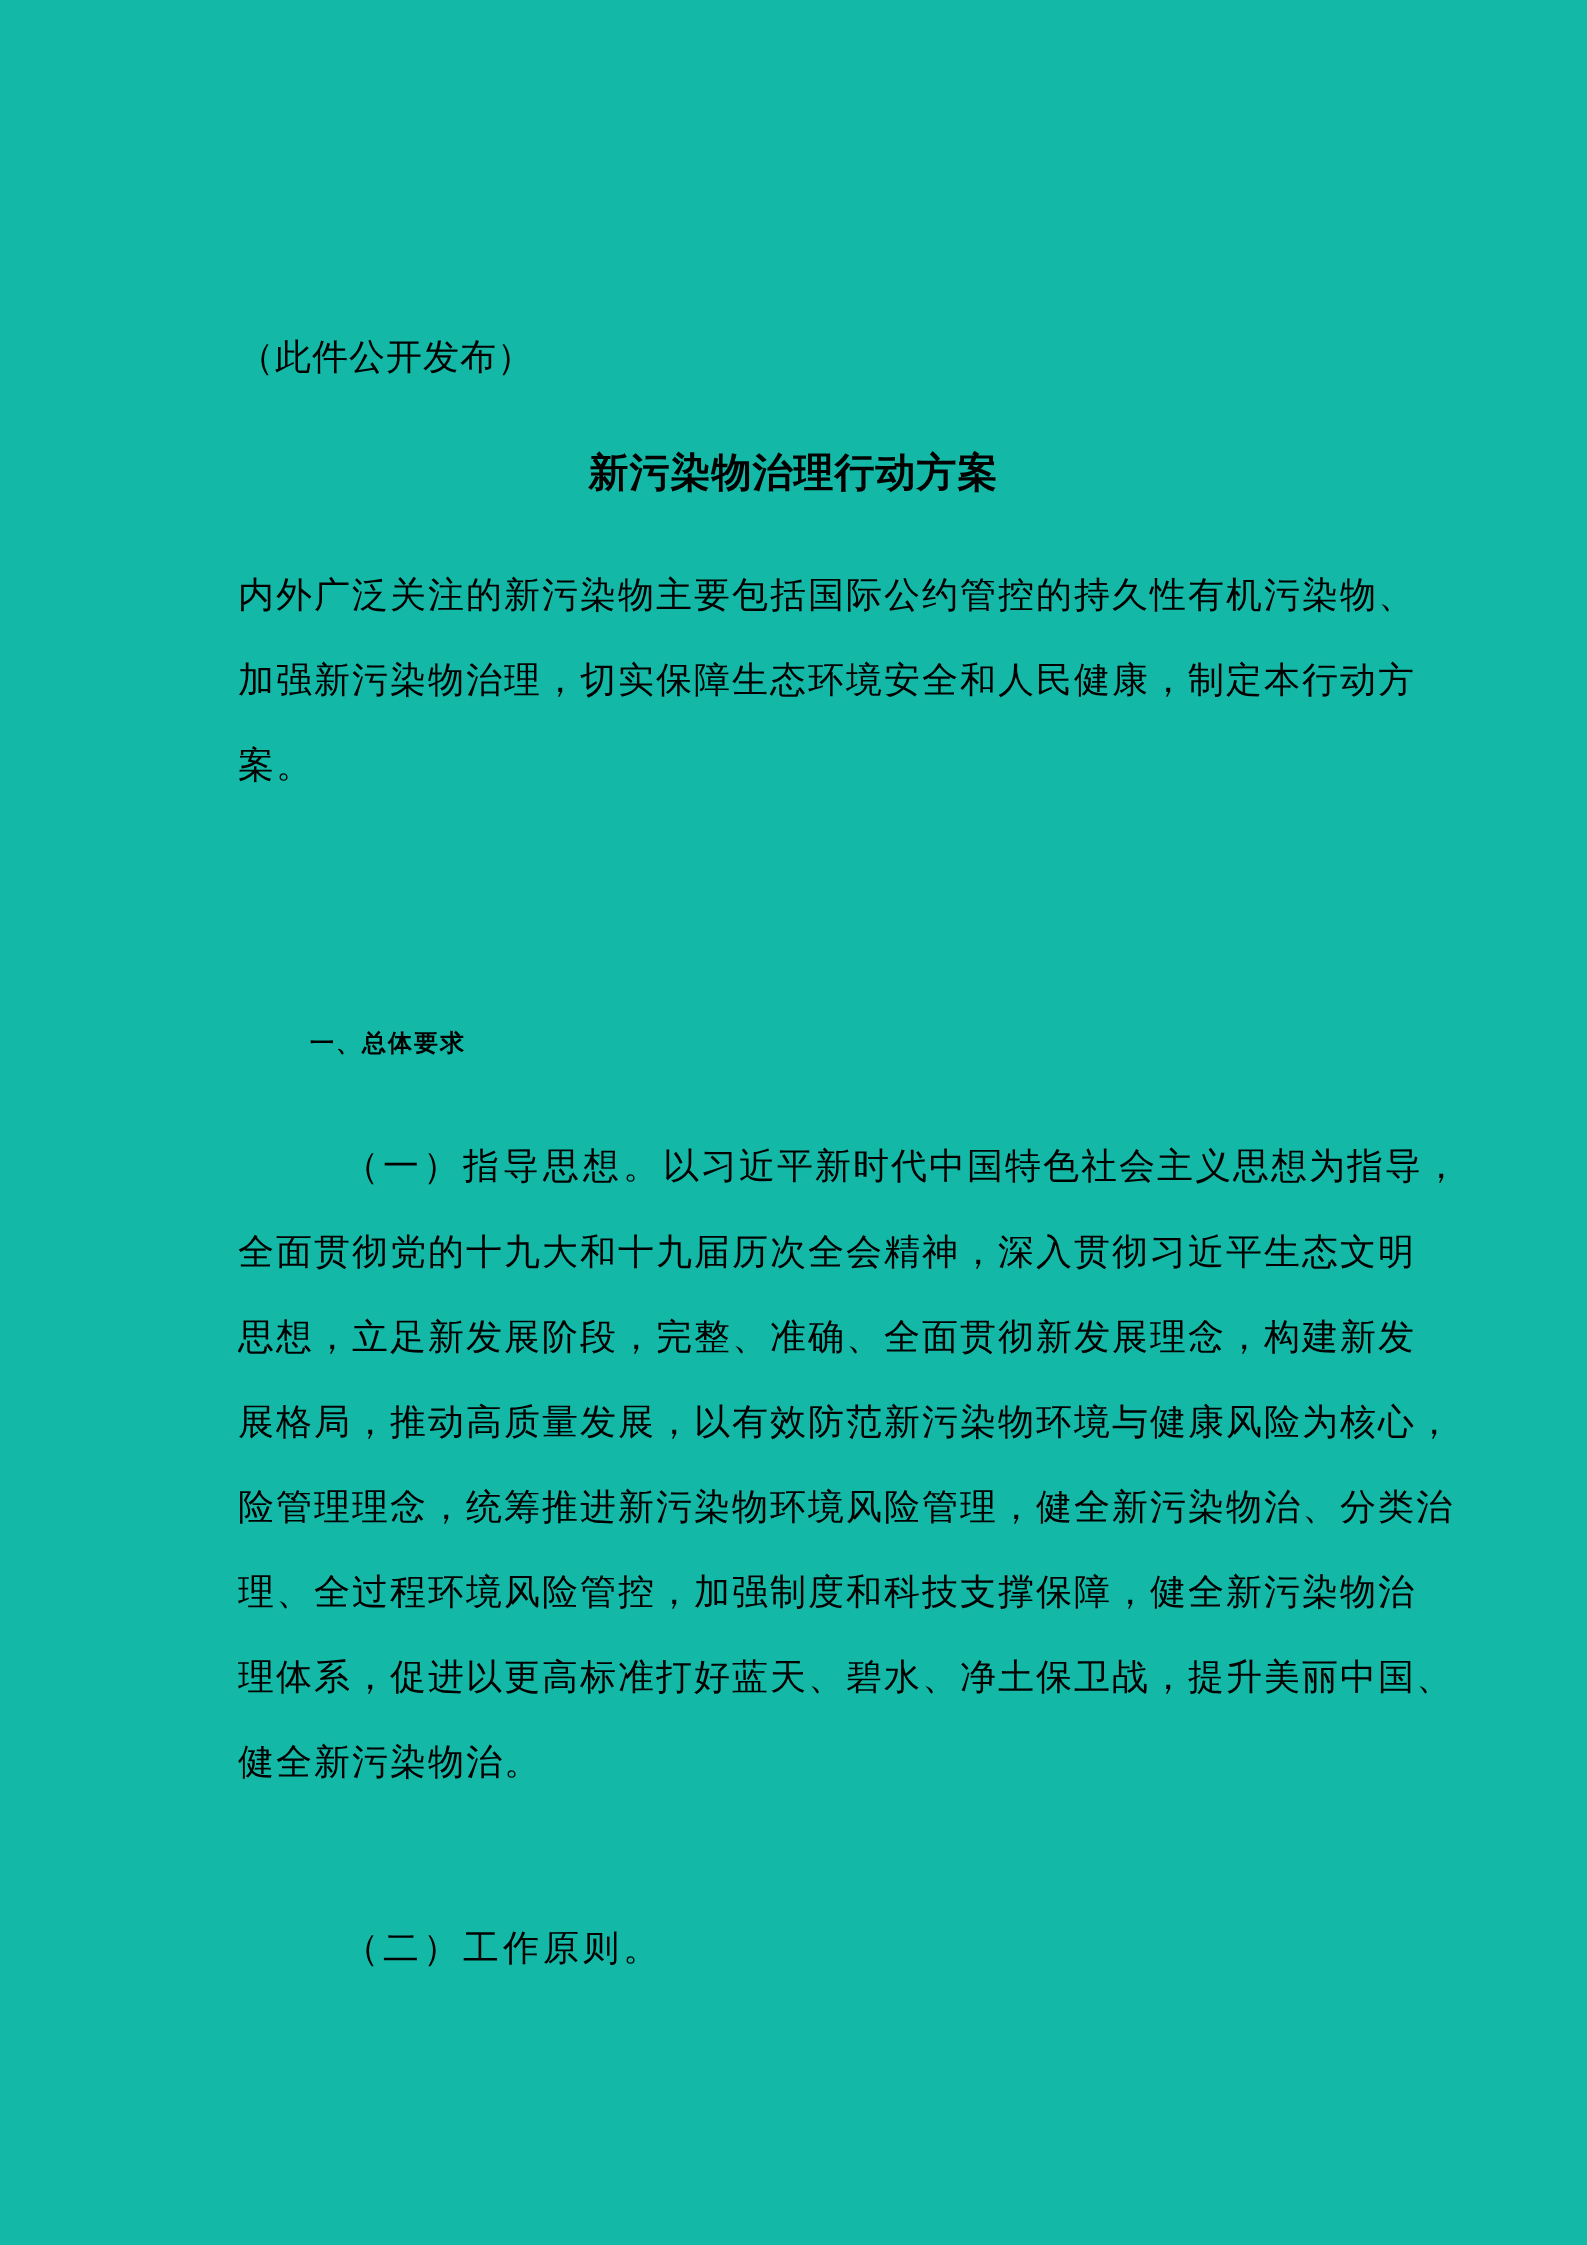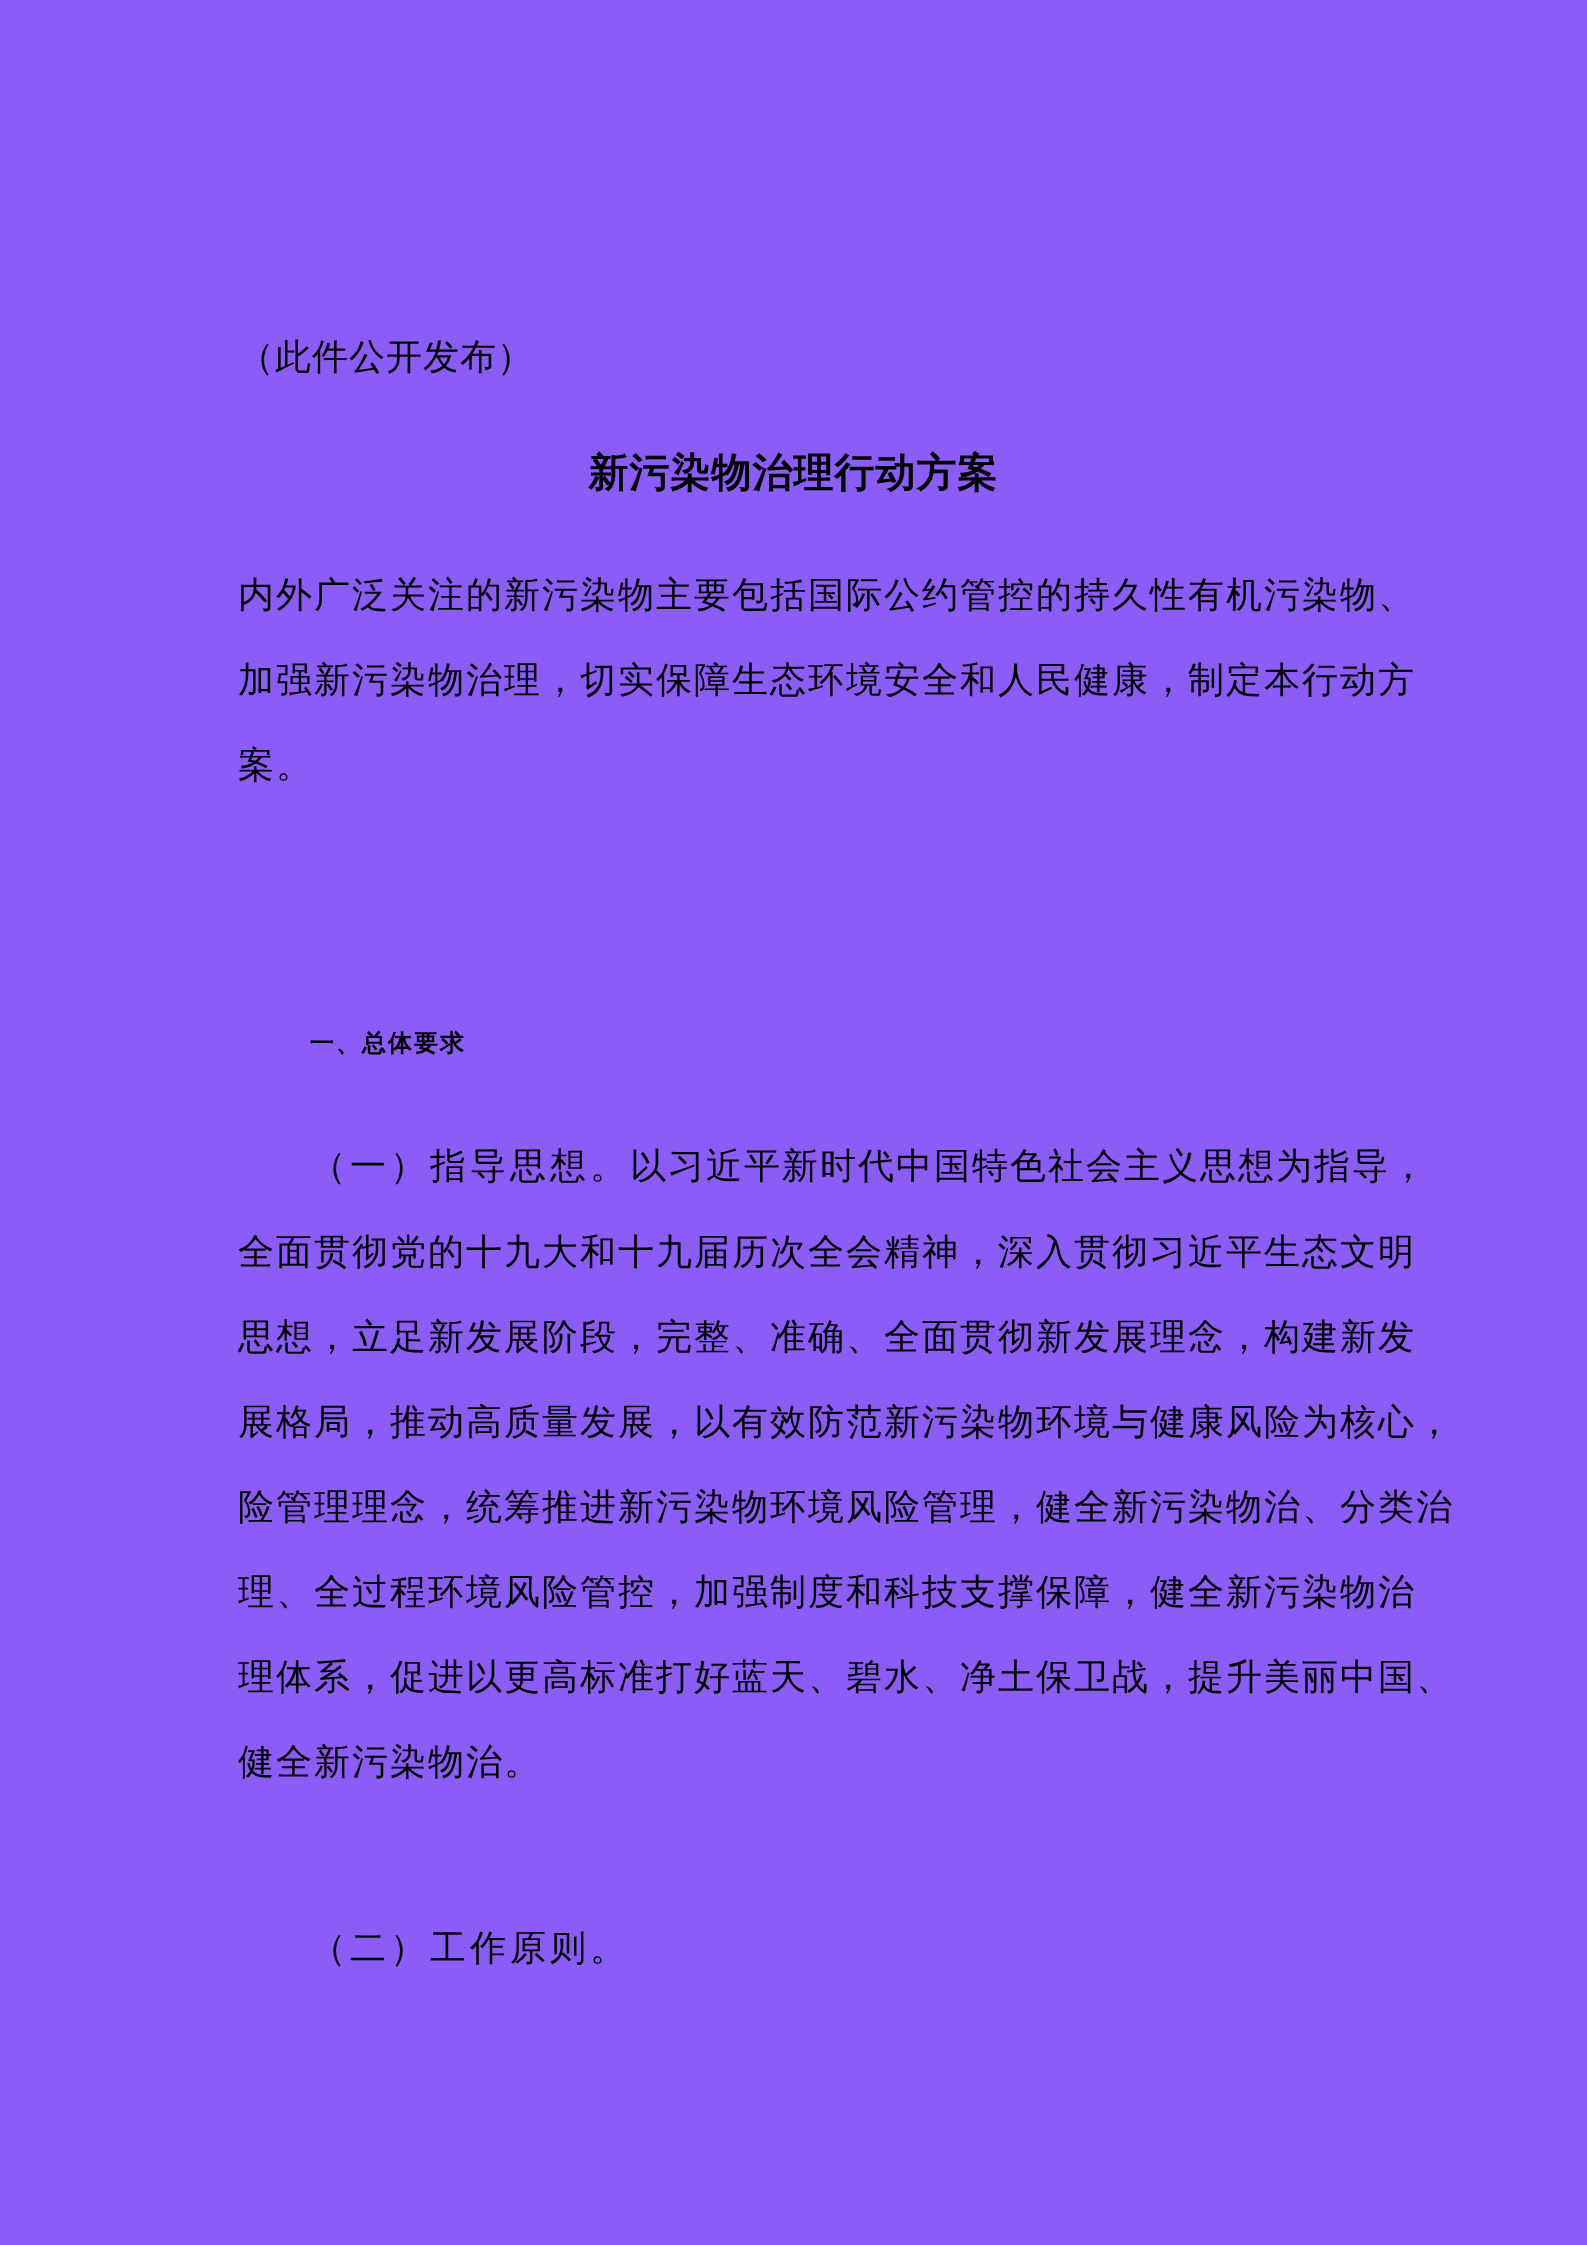--- a/index.html
+++ b/index.html
@@ -4,21 +4,21 @@
 <style>
   html, body {
     margin: 0;
     padding: 0;
     background: #ffffff;
   }
   .page {
     position: relative;
     width: 1587px;
     height: 2245px;
-    background: #8b5cf6;
+    background: #14b8a6;
     color: #000000;
     font-family: "Liberation Sans", sans-serif;
     overflow: hidden;
   }
   .note {
     position: absolute;
     top: 314px;
     left: 238px;
     font-size: 36px;
     line-height: 85px;
@@ -56,20 +56,21 @@
     font-size: 24px;
     font-weight: bold;
     line-height: 85px;
     letter-spacing: 2px;
     text-indent: 72px;
     white-space: nowrap;
   }
   .kaiti {
     font-family: "Liberation Serif", serif;
     letter-spacing: 4px;
+    margin-left: 33px;
   }
 </style>
 </head>
 <body>
 
 <div class="page">
 
   <div class="note">（此件公开发布）</div>
 
   <div class="doc-title">新污染物治理行动方案</div>

